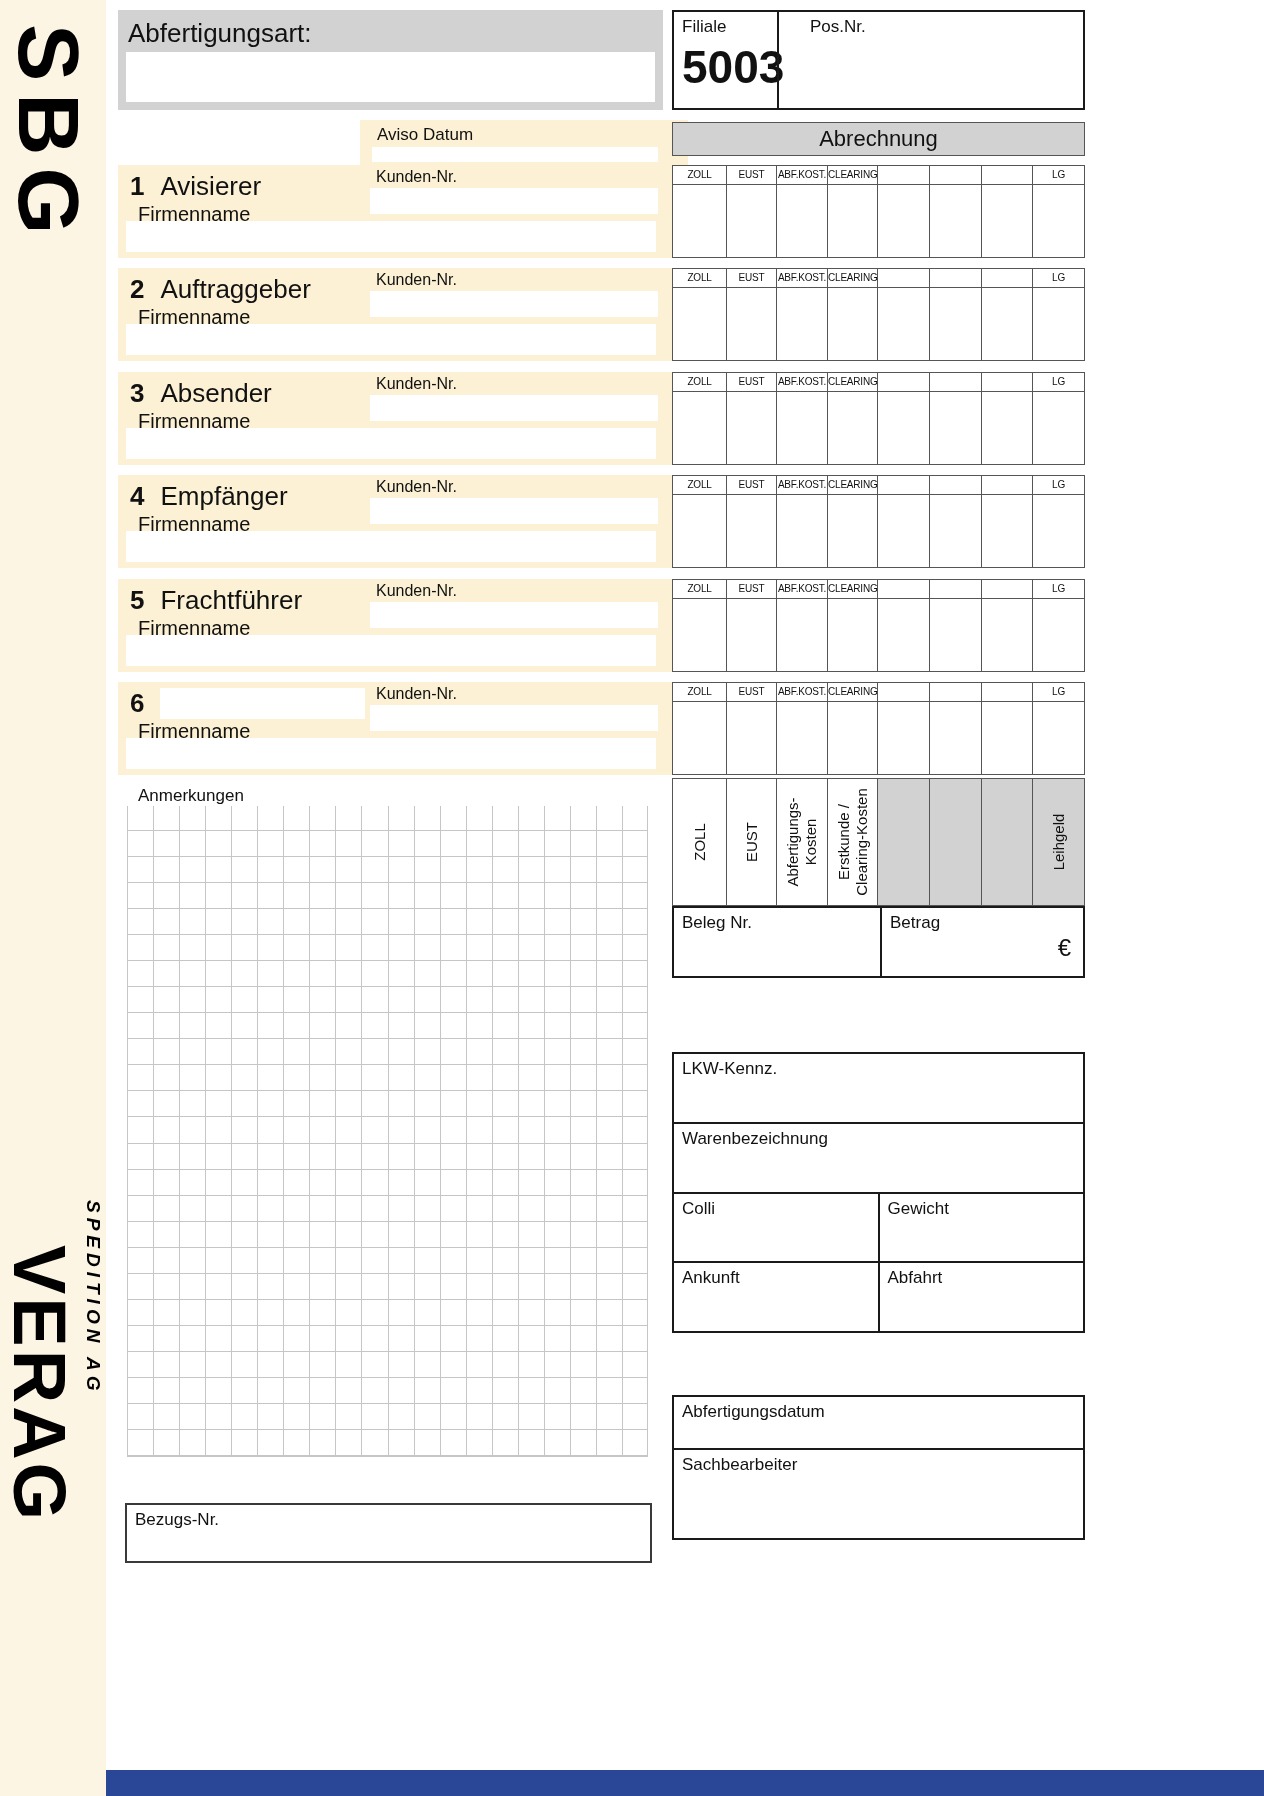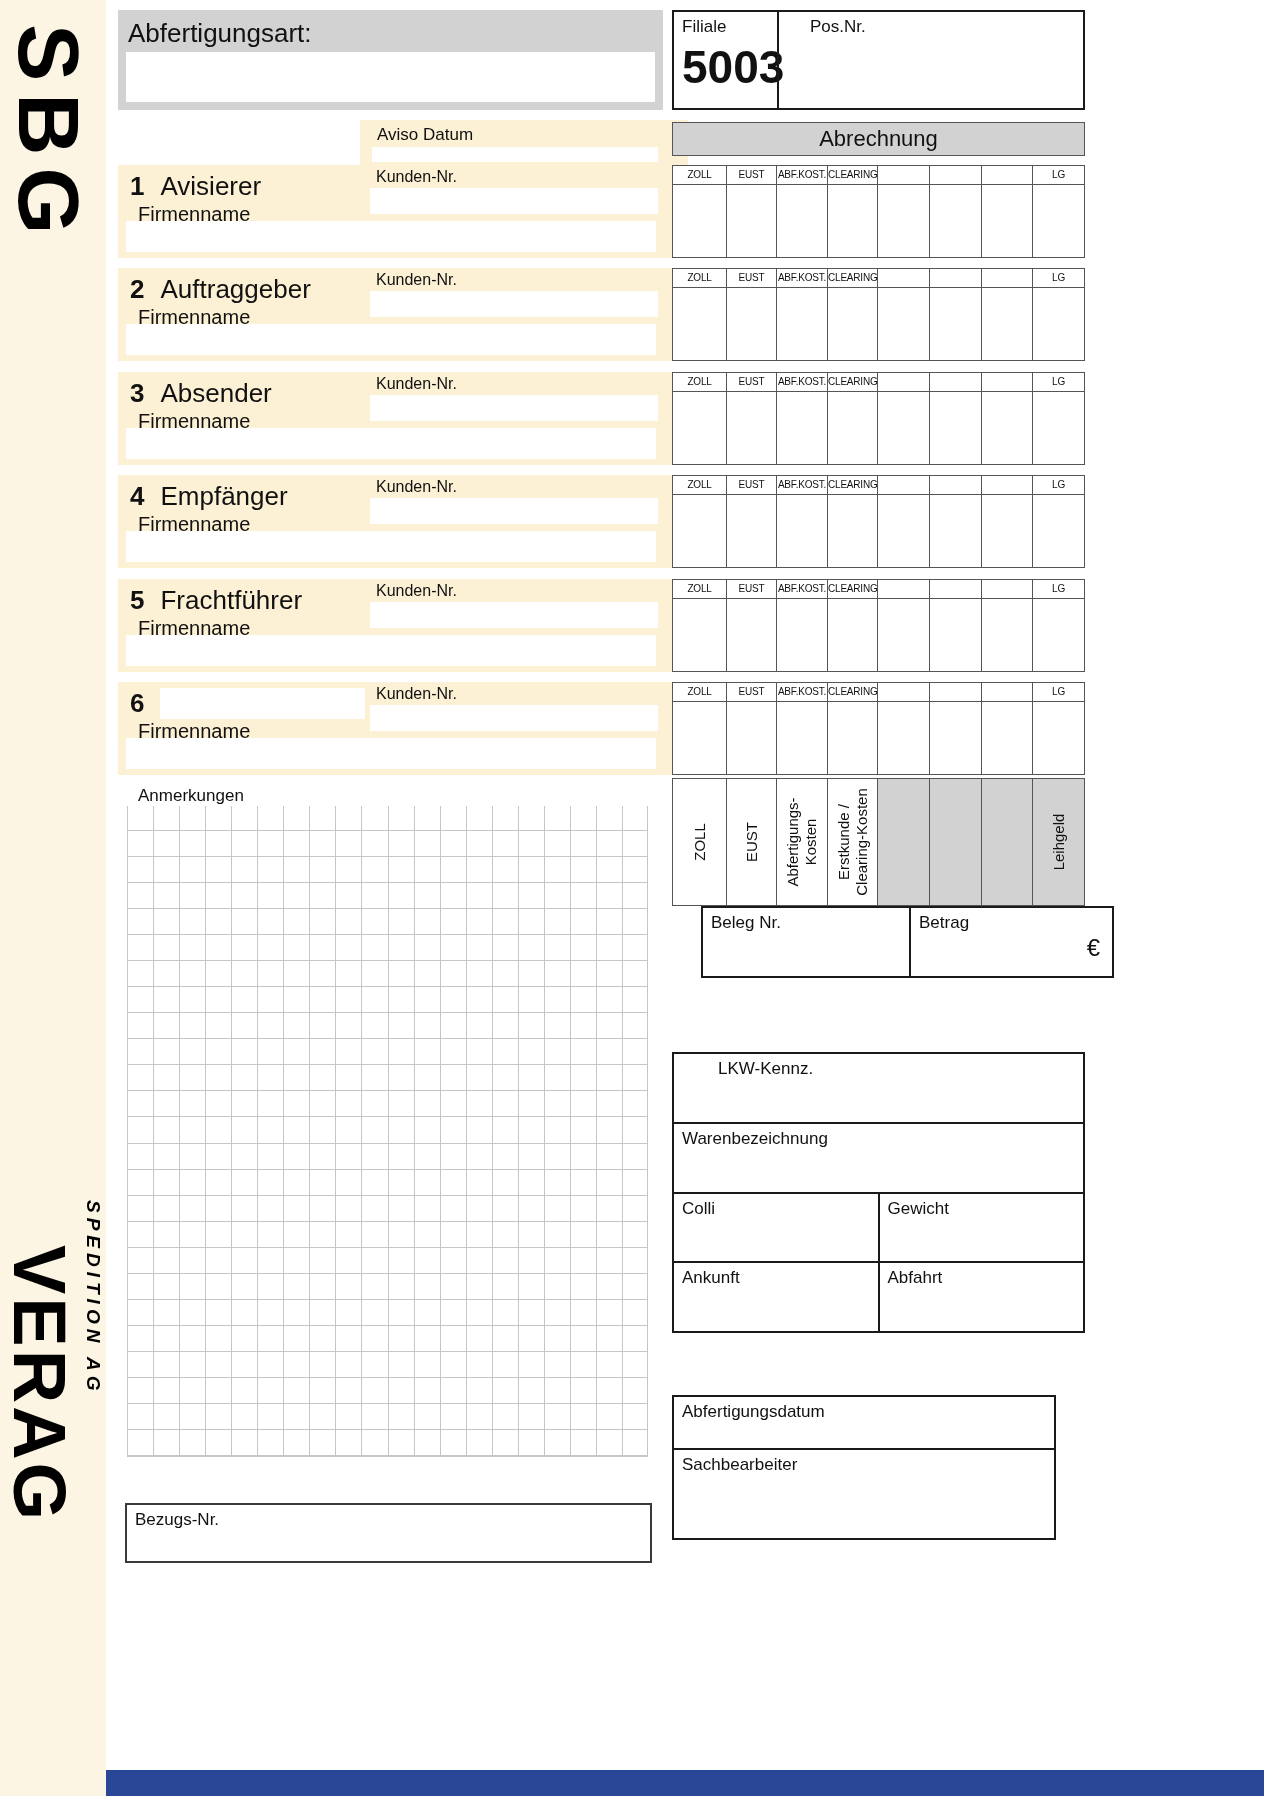--- a/index.html
+++ b/index.html
@@ -58,37 +58,37 @@
 
   .abr-footer { position:absolute; left:672px; top:778px; width:413px; height:128px; display:grid;
                 grid-template-columns:54px 50px 51px 50px 52px 52px 51px 51px; border:1px solid #555; background:#fff; }
   .f-cell { border-right:1px solid #555; position:relative; }
   .f-cell:last-child { border-right:none; }
   .f-cell.gray { background:var(--header-gray,#d2d2d2); }
   .rot { position:absolute; left:50%; top:50%; width:124px; transform:translate(-50%,-50%) rotate(-90deg);
          text-align:center; font-size:15px; line-height:18px; white-space:nowrap; }
 
   
-  .beleg-betrag { position:absolute; left:672px; top:906px; width:413px; height:72px; border:2px solid #1a1a1a; background:#fff;margin-left:29px; }
+  .beleg-betrag { position:absolute; left:672px; top:906px; width:413px; height:72px; border:2px solid #1a1a1a; background:#fff; }
   .bb-divider { position:absolute; left:206px; top:0; width:2px; height:100%; background:#1a1a1a; }
   .beleg-cell { position:absolute; left:0; top:0; width:206px; height:100%; }
   .betrag-cell { position:absolute; left:208px; top:0; right:0; height:100%; }
   .box-label { position:absolute; left:8px; top:5px; font-size:17px; }
   .euro { position:absolute; right:12px; top:26px; font-size:24px; }
 
   
   .lkw-block { position:absolute; left:672px; top:1052px; width:413px; height:281px; border:2px solid #1a1a1a; background:#fff;
                display:flex; flex-direction:column; }
   .lkw-row { position:relative; flex:1; border-top:2px solid #1a1a1a; display:flex; }
-  .lkw-row:first-child { border-top:none;padding-left:36px; }
+  .lkw-row:first-child { border-top:none; }
   .lkw-half { position:relative; flex:1; border-left:2px solid #1a1a1a; }
   .lkw-half:first-child { border-left:none; }
   .cell-label { position:absolute; left:8px; top:5px; font-size:17px; }
 
-  .processing-block { position:absolute; left:672px; top:1395px; width:384px; height:145px; border:2px solid #1a1a1a; background:#fff;
+  .processing-block { position:absolute; left:672px; top:1395px; width:413px; height:145px; border:2px solid #1a1a1a; background:#fff;
                       display:flex; flex-direction:column; }
   .proc-row1 { position:relative; height:51px; }
   .proc-row2 { position:relative; flex:1; border-top:2px solid #1a1a1a;padding-left:32px; }
 
   
   .anmerkungen-label { position:absolute; left:138px; top:786px; font-size:17px; }
   .notes-grid { position:absolute; left:127px; top:806px; width:521px; height:651px;
                 border-right:1px solid #c6c6c6; border-bottom:1px solid #c6c6c6;
                 background-image:
                   repeating-linear-gradient(90deg, #c6c6c6 0, #c6c6c6 1px, transparent 1px, transparent 26.05px),

